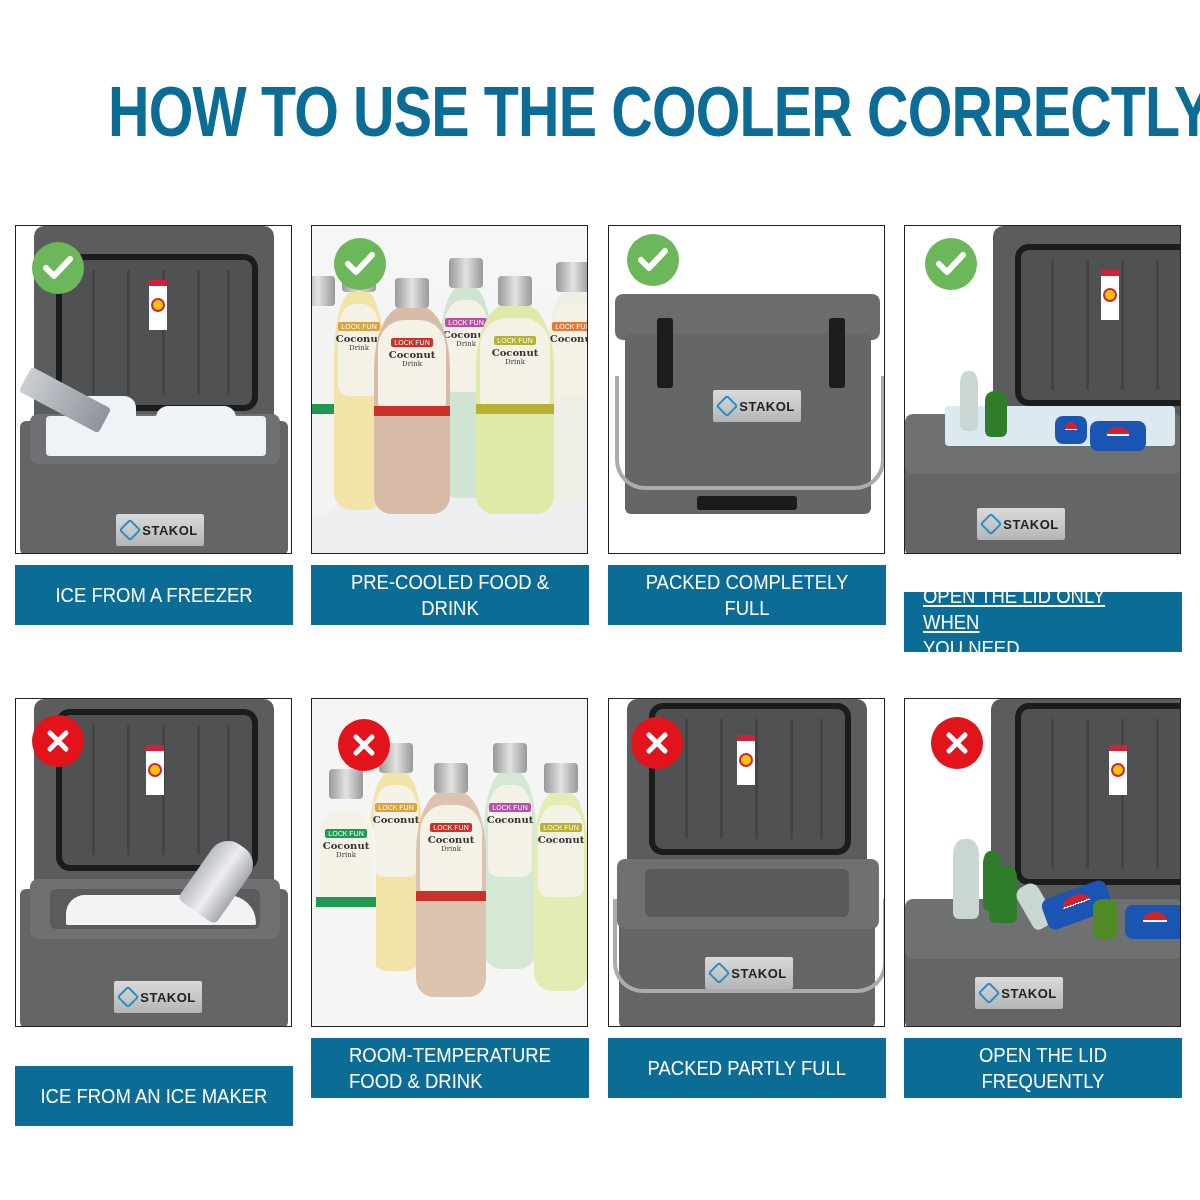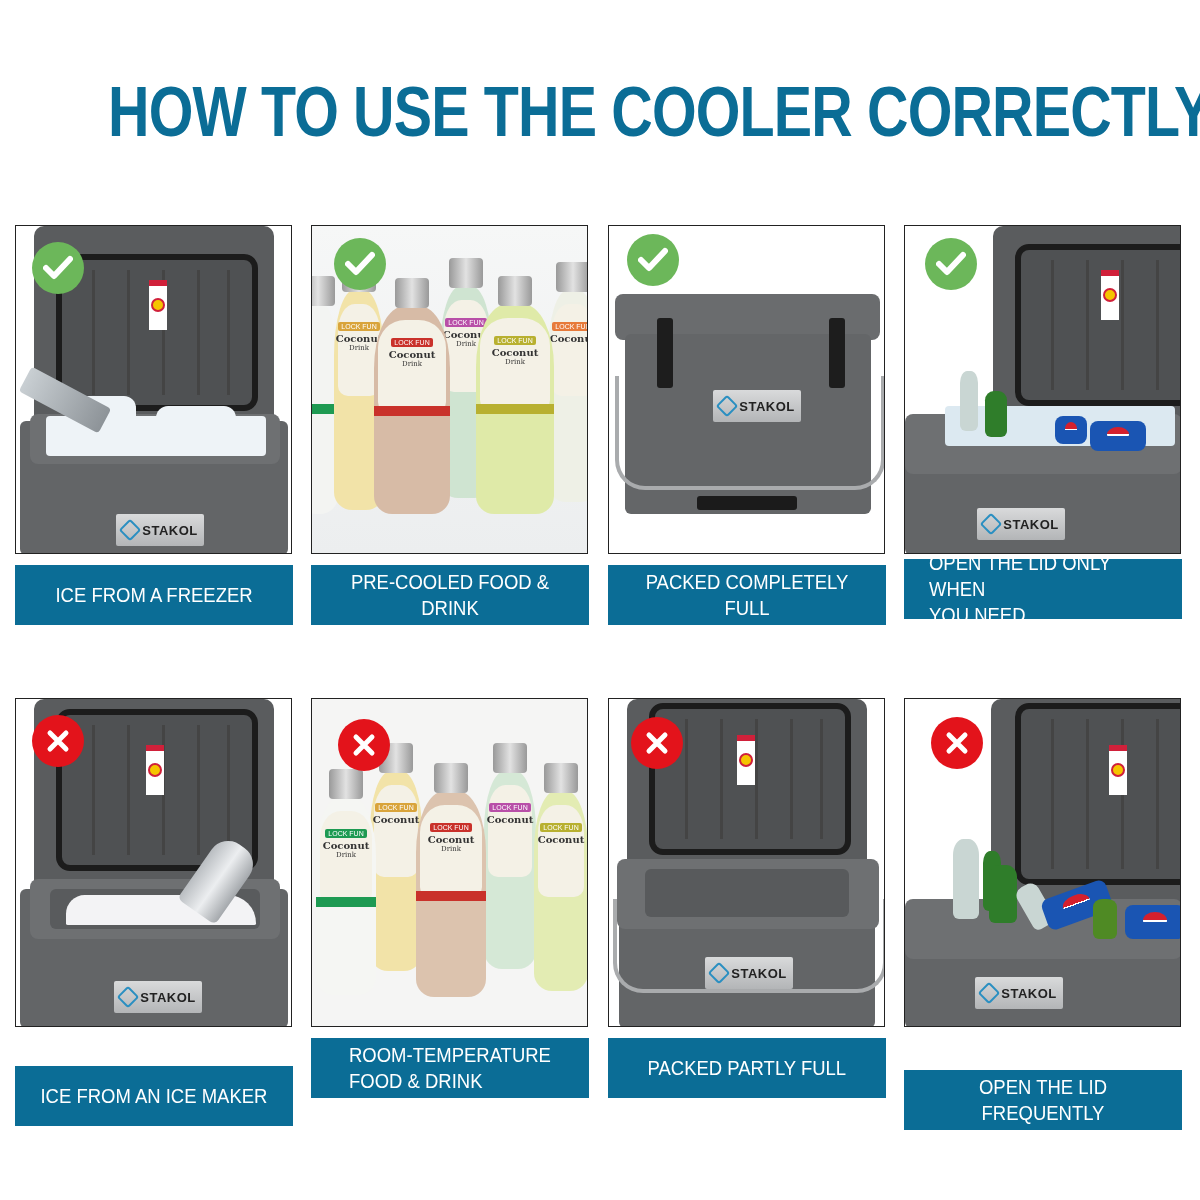--- a/index.html
+++ b/index.html
@@ -183,21 +183,21 @@
   <div class="plate" style="left:72px;top:282px;">
     <span class="logo"></span>
     <span class="brand">STAKOL</span>
   </div>
   <div class="badge ok" style="left:20px;top:12px;">
     <svg width="30" height="26" viewBox="0 0 30 26">
         <path d="M3 13 L11 21 L27 4" stroke="#fff" stroke-width="6" fill="none" stroke-linecap="round" stroke-linejoin="round"></path>
       </svg>
   </div>
 </div>
-<div class="label left" style="left:904px;top:559px;padding-left:25px;">
+<div class="label left" style="left:904px;top:592px;padding-left:19px;text-decoration:underline;">
   <span>OPEN THE LID ONLY WHEN
 YOU NEED</span>
 </div>
 
 <div class="panel" style="left:15px;top:698px;">
   <div class="bg-white"></div>
   <div class="lid" style="left:18px;top:0;width:240px;height:200px;"></div>
   <div class="lid-inner" style="left:40px;top:10px;width:190px;height:150px;">
     <div class="rib" style="left:30px"></div>
       <div class="rib" style="left:65px"></div>
@@ -328,15 +328,15 @@
   <div class="plate" style="left:70px;top:278px;">
     <span class="logo"></span>
     <span class="brand">STAKOL</span>
   </div>
   <div class="badge bad" style="left:26px;top:18px;">
     <svg width="24" height="24" viewBox="0 0 24 24">
         <path d="M4 4 L20 20 M20 4 L4 20" stroke="#fff" stroke-width="5" stroke-linecap="round"></path>
       </svg>
   </div>
 </div>
-<div class="label center" style="left:904px;top:1070px;">
+<div class="label center" style="left:904px;top:1038px;">
   <span>OPEN THE LID FREQUENTLY</span>
 </div>
 
 </body></html>

